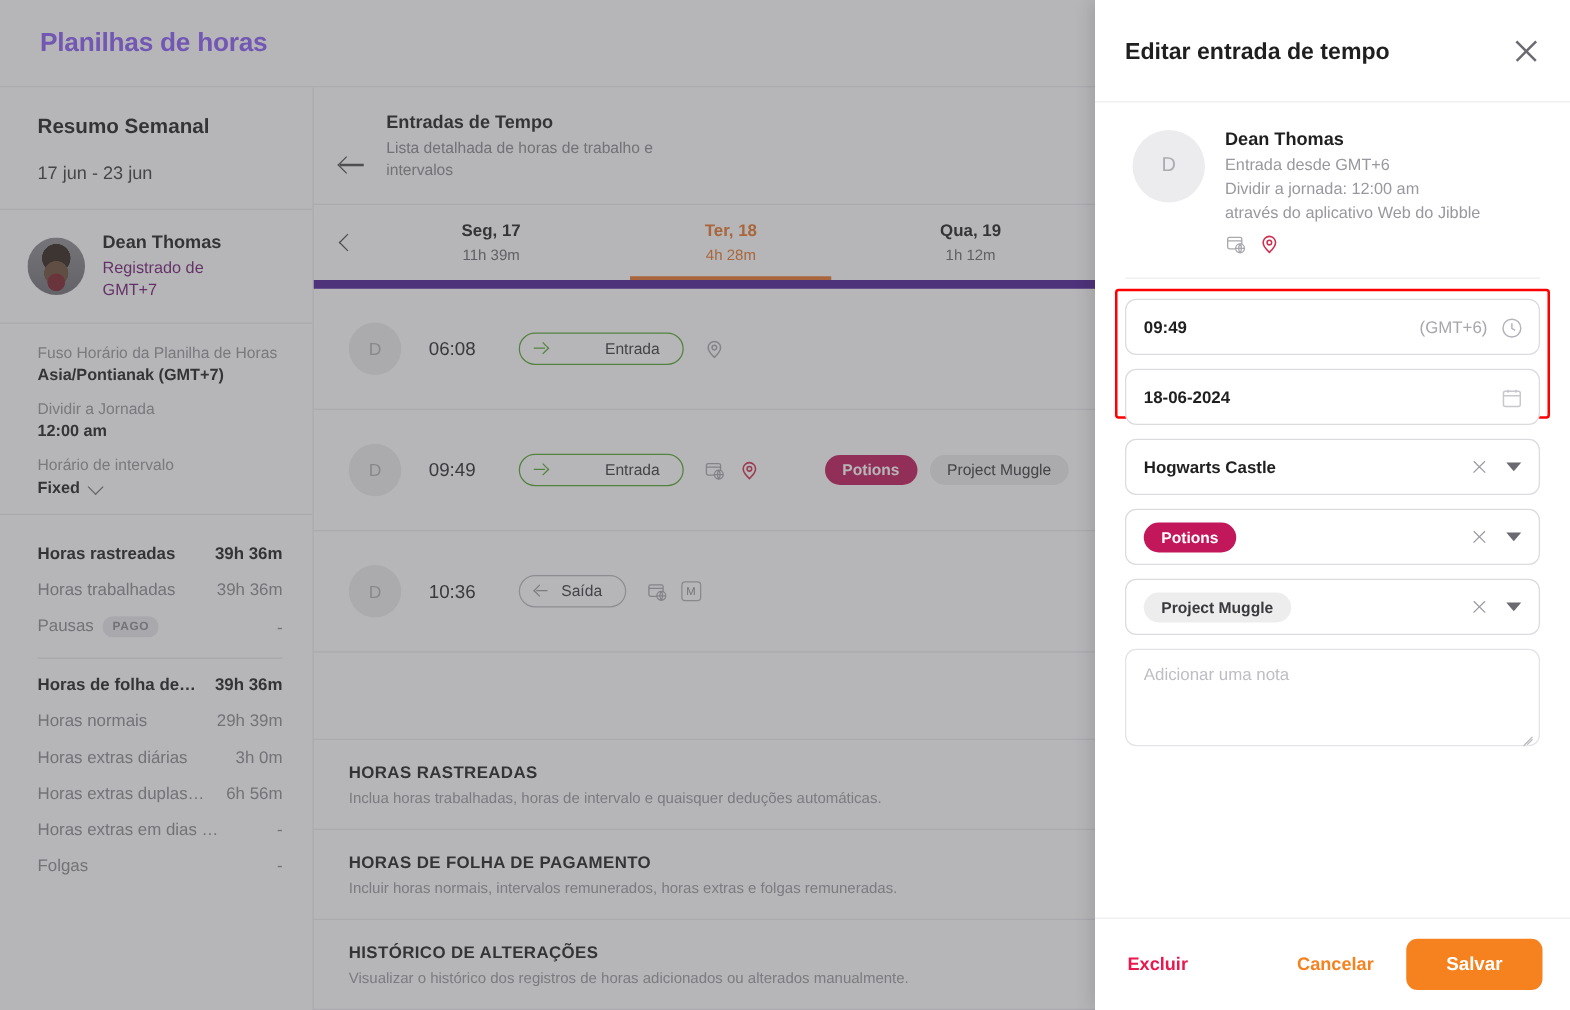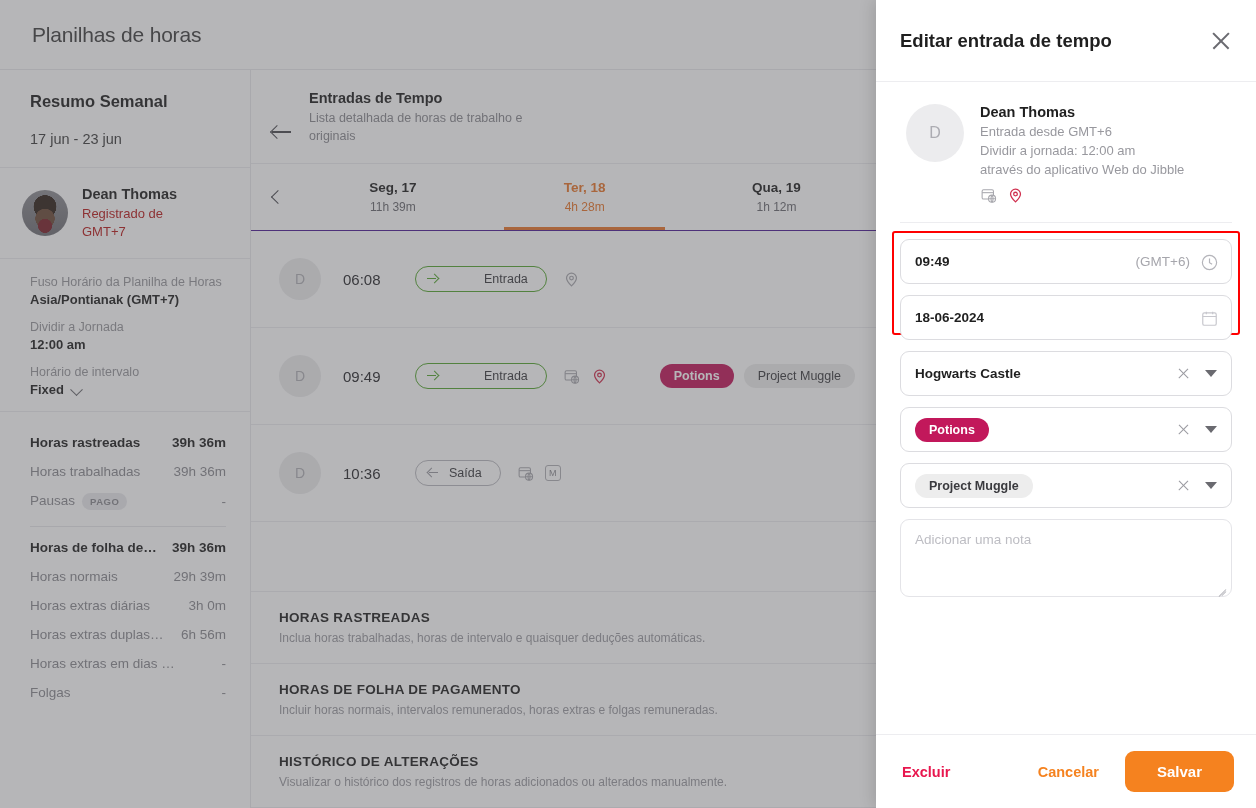--- a/index.html
+++ b/index.html
@@ -18,21 +18,21 @@
   
   .bg-app { position: absolute; inset: 0; background: #fff; display: flex; flex-direction: column; }
 
   .topbar {
     height: 70px; flex: 0 0 70px;
     display: flex; align-items: center;
     padding: 0 24px 0 32px;
     border-bottom: 1px solid #e9e9ed;
     background: #fff;
   }
-  .topbar-title { font-size: 21px; font-weight: 400; color: #404040; letter-spacing: -0.2px; }
+  .topbar-title { font-size: 21px; font-weight: 700; color: #8b5cf6; letter-spacing: -0.2px; }
   .topbar-right { margin-left: auto; display: flex; align-items: center; gap: 14px; }
   .timer-text { font-size: 14.5px; font-weight: 700; color: #1f1f1f; letter-spacing: .2px; }
   .chip-activity {
     background: #5fa3ab; color: #ffffff;
     border-radius: 20px; padding: 6px 16px;
     font-size: 13.5px; font-weight: 600;
   }
   .chip-project {
     background: #ececec; color: #3a3a3a;
     border-radius: 20px; padding: 6px 16px;
@@ -57,21 +57,21 @@
   .avatar-photo {
     width: 46px; height: 46px; border-radius: 50%;
     background:
       radial-gradient(circle at 50% 78%, #7a1f28 0 16%, transparent 17%),
       radial-gradient(circle at 50% 62%, #6c4a37 0 26%, transparent 27%),
       radial-gradient(circle at 50% 36%, #2f2119 0 30%, transparent 31%),
       linear-gradient(#8e8e93, #6f6f75);
     flex: 0 0 46px;
   }
   .sb-user-name { font-size: 14.5px; font-weight: 700; color: #1f1f1f; }
-  .sb-user-sub { font-size: 13px; color: #b91c1c; line-height: 1.35; margin-top: 3px; max-width: 115px; }
+  .sb-user-sub { font-size: 13px; color: #701a75; line-height: 1.35; margin-top: 3px; max-width: 115px; }
 
   .sb-meta { padding: 16px 24px 14px 30px; border-bottom: 1px solid #ececf0; }
   .sb-meta-label { font-size: 12.5px; color: #97979c; margin-bottom: 3px; }
   .sb-meta-value { font-size: 13px; font-weight: 700; color: #1f1f1f; margin-bottom: 13px; }
   .sb-meta-value.last { margin-bottom: 0; display: flex; align-items: flex-end; gap: 8px; }
   .chev-sm { width: 9px; height: 9px; border-right: 1.6px solid #6a6a70; border-bottom: 1.6px solid #6a6a70; transform: rotate(45deg) translate(-2px,-2px); }
 
   .sb-stats { padding: 16px 24px 10px 30px; }
   .stat-row { display: flex; align-items: center; justify-content: space-between; padding: 7px 0; }
   .stat-name { font-size: 13.5px; color: #8a8a90; white-space: nowrap; overflow: hidden; text-overflow: ellipsis; max-width: 150px; }
@@ -91,21 +91,21 @@
   .back-arrow { width: 26px; height: 26px; margin-top: 12px; margin-right: 14px; position: relative; flex: 0 0 26px; }
   .back-arrow::before { content:""; position:absolute; left:3px; top:12px; width:19px; height:1.6px; background:#4a4a50; }
   .back-arrow::after { content:""; position:absolute; left:3px; top:8px; width:9px; height:9px; border-left:1.6px solid #4a4a50; border-bottom:1.6px solid #4a4a50; transform: rotate(45deg); }
   .mh-title { font-size: 14.5px; font-weight: 700; color: #1f1f1f; }
   .mh-sub { font-size: 12.5px; color: #8a8a90; line-height: 1.4; margin-top: 4px; max-width: 220px; }
   .tz-select { margin-left: auto; display: flex; align-items: center; gap: 9px; margin-top: 14px; white-space: nowrap; }
   .tz-label { font-size: 13.5px; color: #4a4a50; }
   .tz-value { font-size: 13.5px; color: #1f1f1f; font-weight: 700; }
   .caret-down { width: 0; height: 0; border-left: 5.5px solid transparent; border-right: 5.5px solid transparent; border-top: 7px solid #4a4a50; }
 
-  .days-row { display: flex; align-items: stretch; border-bottom: 1px solid #4c1d95; height: 67px; padding-left: 8px; }
+  .days-row { display: flex; align-items: stretch; border-bottom: 7px solid #4c1d95; height: 67px; padding-left: 8px; }
   .day-nav { width: 38px; display: flex; align-items: center; justify-content: center; flex: 0 0 38px; }
   .chev-left { width: 10px; height: 10px; border-left: 1.7px solid #4a4a50; border-bottom: 1.7px solid #4a4a50; transform: rotate(45deg); }
   .day-tab { flex: 1 1 0; display: flex; flex-direction: column; align-items: center; justify-content: center; position: relative; min-width: 0; }
   .day-name { font-size: 13.5px; font-weight: 700; color: #1f1f1f; white-space: nowrap; }
   .day-dur { font-size: 12px; color: #6a6a70; margin-top: 5px; white-space: nowrap; }
   .day-tab.active .day-name, .day-tab.active .day-dur { color: #e8762b; }
   .day-tab.active::after { content: ""; position: absolute; left: 8%; right: 8%; bottom: 0; height: 3px; background: #e8762b; }
 
   .entries { flex: 0 0 auto; }
   .entry-row { height: 97px; display: flex; align-items: center; padding-left: 28px; border-bottom: 1px solid #ececf0; gap: 0; }
@@ -293,21 +293,21 @@
           </div>
         </div>
       </div>
 
       <div class="main">
 
         <div class="main-head">
           <div class="back-arrow"></div>
           <div>
             <div class="mh-title">Entradas de Tempo</div>
-            <div class="mh-sub">Lista detalhada de horas de trabalho e originais</div>
+            <div class="mh-sub">Lista detalhada de horas de trabalho e intervalos</div>
           </div>
           <div class="tz-select">
             <span class="tz-label">Fuso horário:</span>
             <span class="tz-value">Entradas de hora originais</span>
             <span class="caret-down"></span>
           </div>
         </div>
 
         <div class="days-row">
           <div class="day-nav">

